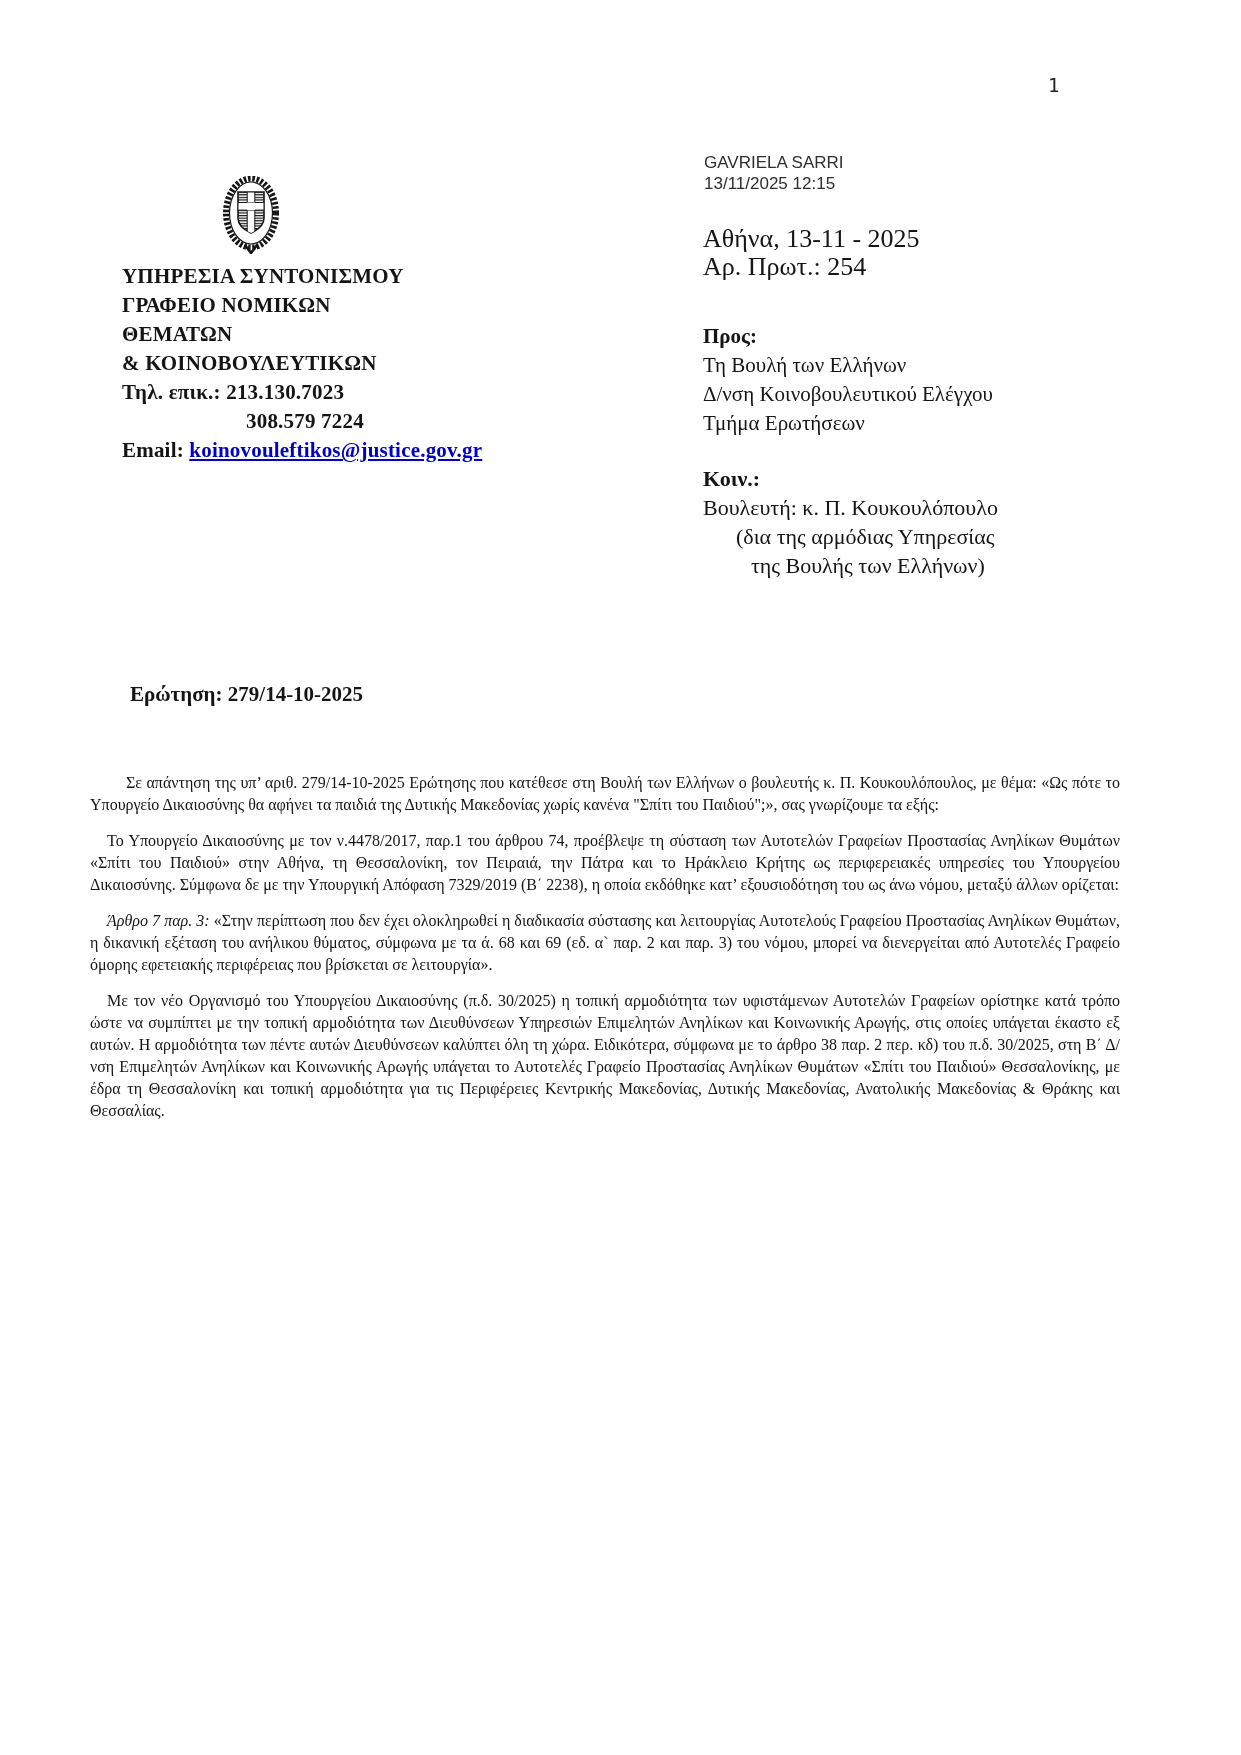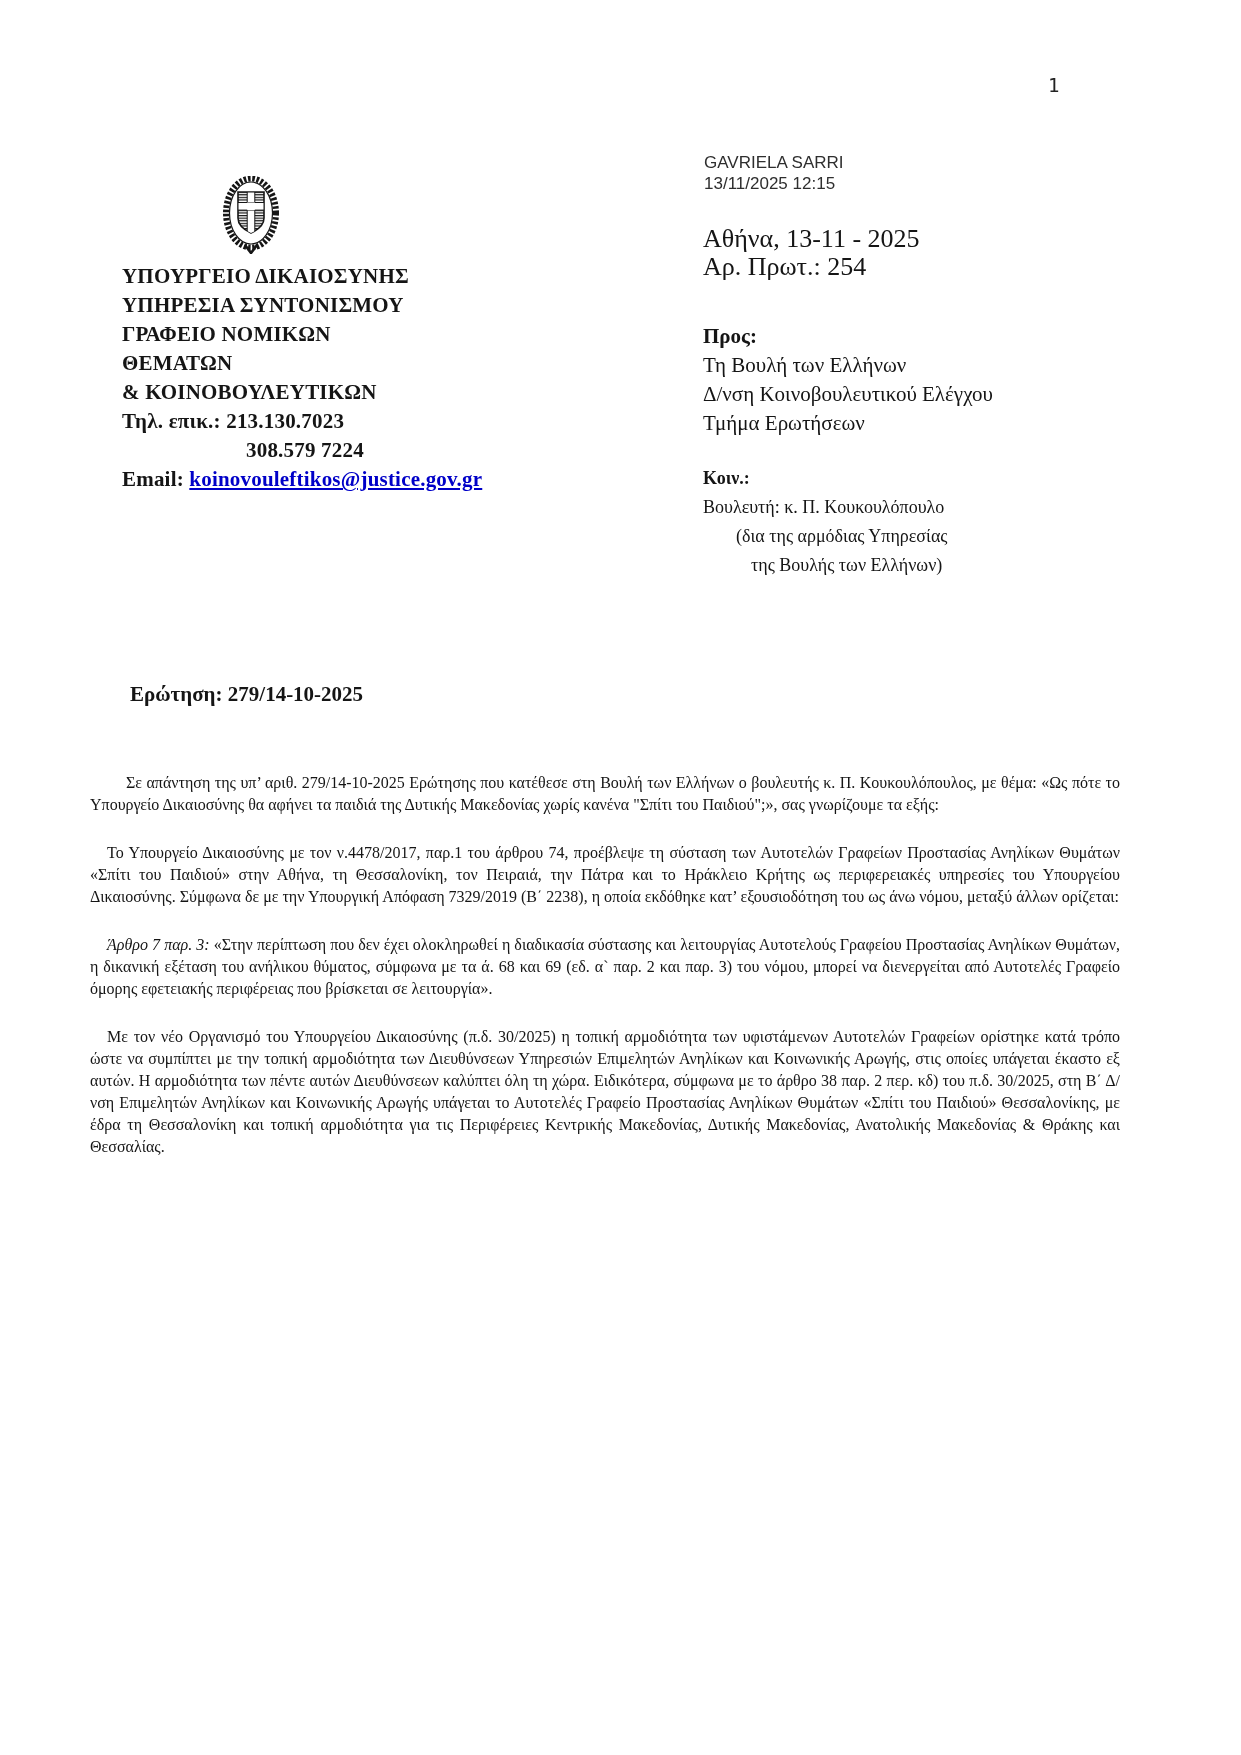--- a/index.html
+++ b/index.html
@@ -58,21 +58,21 @@
     position: absolute;
     left: 703px;
     top: 322px;
     font-size: 21px;
     line-height: 29px;
   }
   .cc-block {
     position: absolute;
     left: 703px;
     top: 464px;
-    font-size: 18px;
+    font-size: 22px;
     line-height: 29px;
   }
   .bold { font-weight: bold; }
   .cc-indent1 { padding-left: 33px; }
   .cc-indent2 { padding-left: 48px; }
   .subject {
     position: absolute;
     left: 130px;
     top: 682px;
     font-weight: bold;
@@ -82,21 +82,21 @@
     position: absolute;
     left: 90px;
     top: 772px;
     width: 1030px;
     font-size: 16px;
     line-height: 22px;
     text-align: justify;
   }
   .body-text p { margin: 0; }
   .body-text p.first { text-indent: 36px; }
-  .body-text p.next { margin-top: 26px; text-indent: 17px; }
+  .body-text p.next { margin-top: 14px; text-indent: 17px; }
 </style>
 </head>
 <body>
 
 <div class="page">
 
   <div class="page-number">1</div>
 
   <div class="stamp">
     <div>GAVRIELA SARRI</div>
@@ -119,21 +119,20 @@
       <path d="M16 16 h26 v26 q0 9 -13 15 q-13 -6 -13 -15 Z" fill="url(#stripes)" stroke="#161616" stroke-width="1.6"></path>
       <g clip-path="url(#shieldClip)">
         <rect x="25.2" y="16" width="7.6" height="42" fill="#ffffff" stroke="#161616" stroke-width="1"></rect>
         <rect x="16" y="26.5" width="26" height="7.6" fill="#ffffff" stroke="#161616" stroke-width="1"></rect>
         <rect x="25.2" y="26.5" width="7.6" height="7.6" fill="#ffffff" stroke="none"></rect>
       </g>
     </svg>
   </div>
 
   <div class="sender">
-    <div>ΥΠΟΥΡΓΕΙΟ ΔΙΚΑΙΟΣΥΝΗΣ</div>
     <div>ΥΠΗΡΕΣΙΑ ΣΥΝΤΟΝΙΣΜΟΥ</div>
     <div>ΓΡΑΦΕΙΟ ΝΟΜΙΚΩΝ</div>
     <div>ΘΕΜΑΤΩΝ</div>
     <div>&amp; ΚΟΙΝΟΒΟΥΛΕΥΤΙΚΩΝ</div>
     <div>
       <span>Τηλ. επικ.:</span>
       <span>213.130.7023</span>
     </div>
     <div class="phone2">308.579 7224</div>
     <div>

